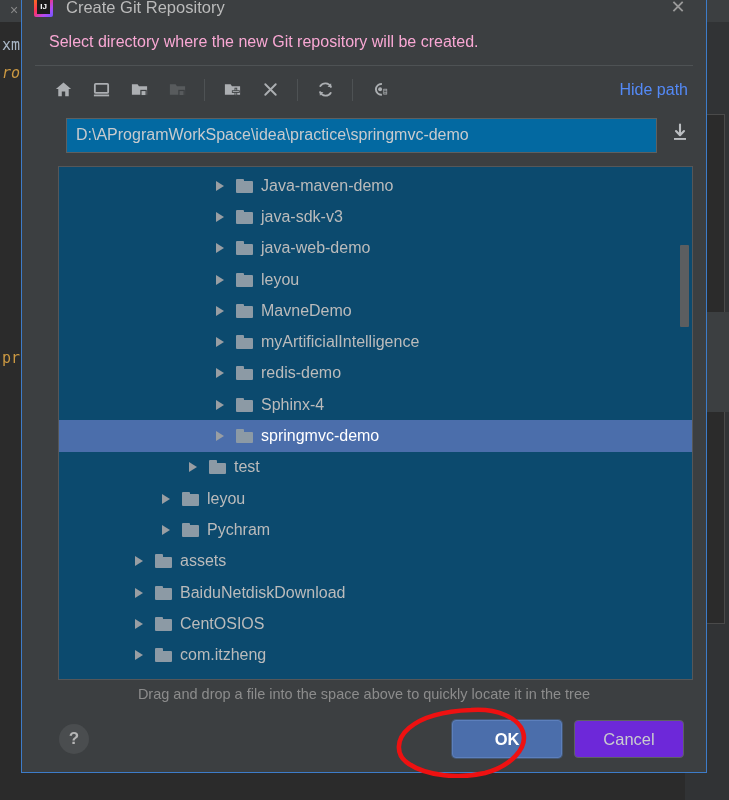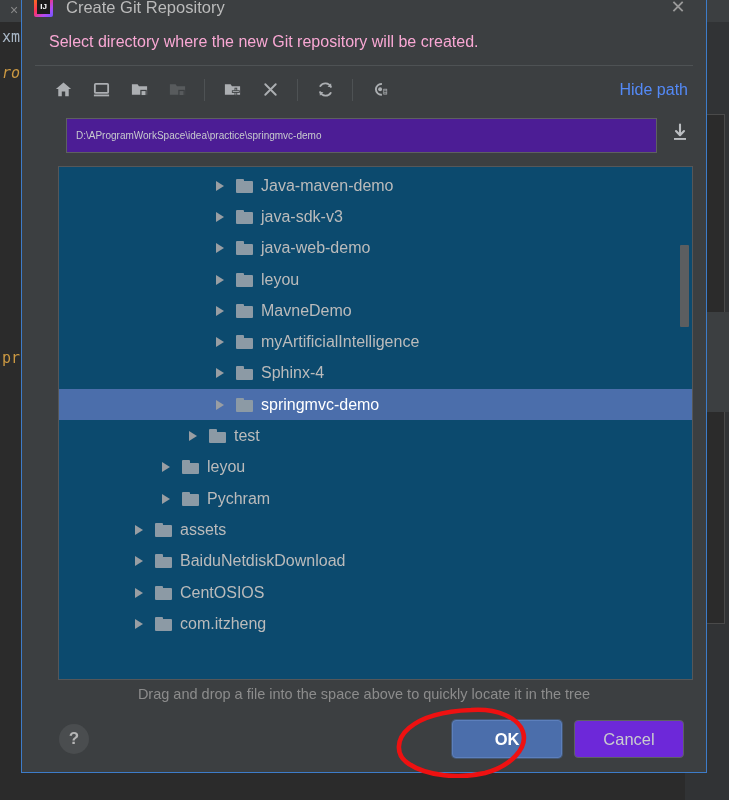--- a/index.html
+++ b/index.html
@@ -33,21 +33,21 @@
     font-size: 14px;
     line-height: 16px;
     text-align: center;
   }
   .ide-code {
     position: absolute;
     font-family: "DejaVu Sans Mono", monospace;
     font-size: 15px;
     white-space: pre;
   }
-  .code-xm   { left: 2px;  top: 28px;  color: #A9B7C6; }
+  .code-xm   { left: 2px;  top: 36px;  color: #A9B7C6; }
   .code-ro   { left: 2px;  top: 64px;  color: #CC9942; font-style: italic; }
   .code-pr   { left: 2px;  top: 349px; color: #CC9942; }
   .code-http { left: 676px; top: 126px; color: #6A8759; }
 
   .ide-right-panel {
     position: absolute;
     right: 0; top: 22px; bottom: 0;
     width: 45px;
     background: #313335;
     border-left: 1px solid #2B2B2B;
@@ -177,24 +177,24 @@
     flex: none;
     display: flex;
     align-items: center;
     padding: 0 13px 0 44px;
     height: 44px;
     gap: 10px;
   }
   .path-field {
     flex: 1;
     height: 35px;
-    background: #4c1d95;
+    background: #0369a1;
     border: 1px solid #5E6060;
     color: #C8CBCE;
-    font-size: 10px;
+    font-size: 16px;
     padding: 0 9px;
     font-family: "Liberation Sans", sans-serif;
     outline: none;
   }
   .path-dl {
     width: 26px; height: 30px;
     flex: none;
     display: flex;
     align-items: center;
     justify-content: center;
@@ -513,20 +513,26 @@
         <div class="tree-row">
           <div style="width: 154px; flex: 0 0 auto;"></div>
           <div class="arrow"></div>
           <div class="folder-ico"></div>
           <div class="tree-label">myArtificialIntelligence</div>
         </div>
         <div class="tree-row">
           <div style="width: 154px; flex: 0 0 auto;"></div>
           <div class="arrow"></div>
           <div class="folder-ico"></div>
+          <div class="tree-label">redis-demo</div>
+        </div>
+        <div class="tree-row">
+          <div style="width: 154px; flex: 0 0 auto;"></div>
+          <div class="arrow"></div>
+          <div class="folder-ico"></div>
           <div class="tree-label">Sphinx-4</div>
         </div>
         <div class="tree-row selected">
           <div style="width: 154px; flex: 0 0 auto;"></div>
           <div class="arrow"></div>
           <div class="folder-ico"></div>
           <div class="tree-label">springmvc-demo</div>
         </div>
         <div class="tree-row">
           <div style="width: 127px; flex: 0 0 auto;"></div>

